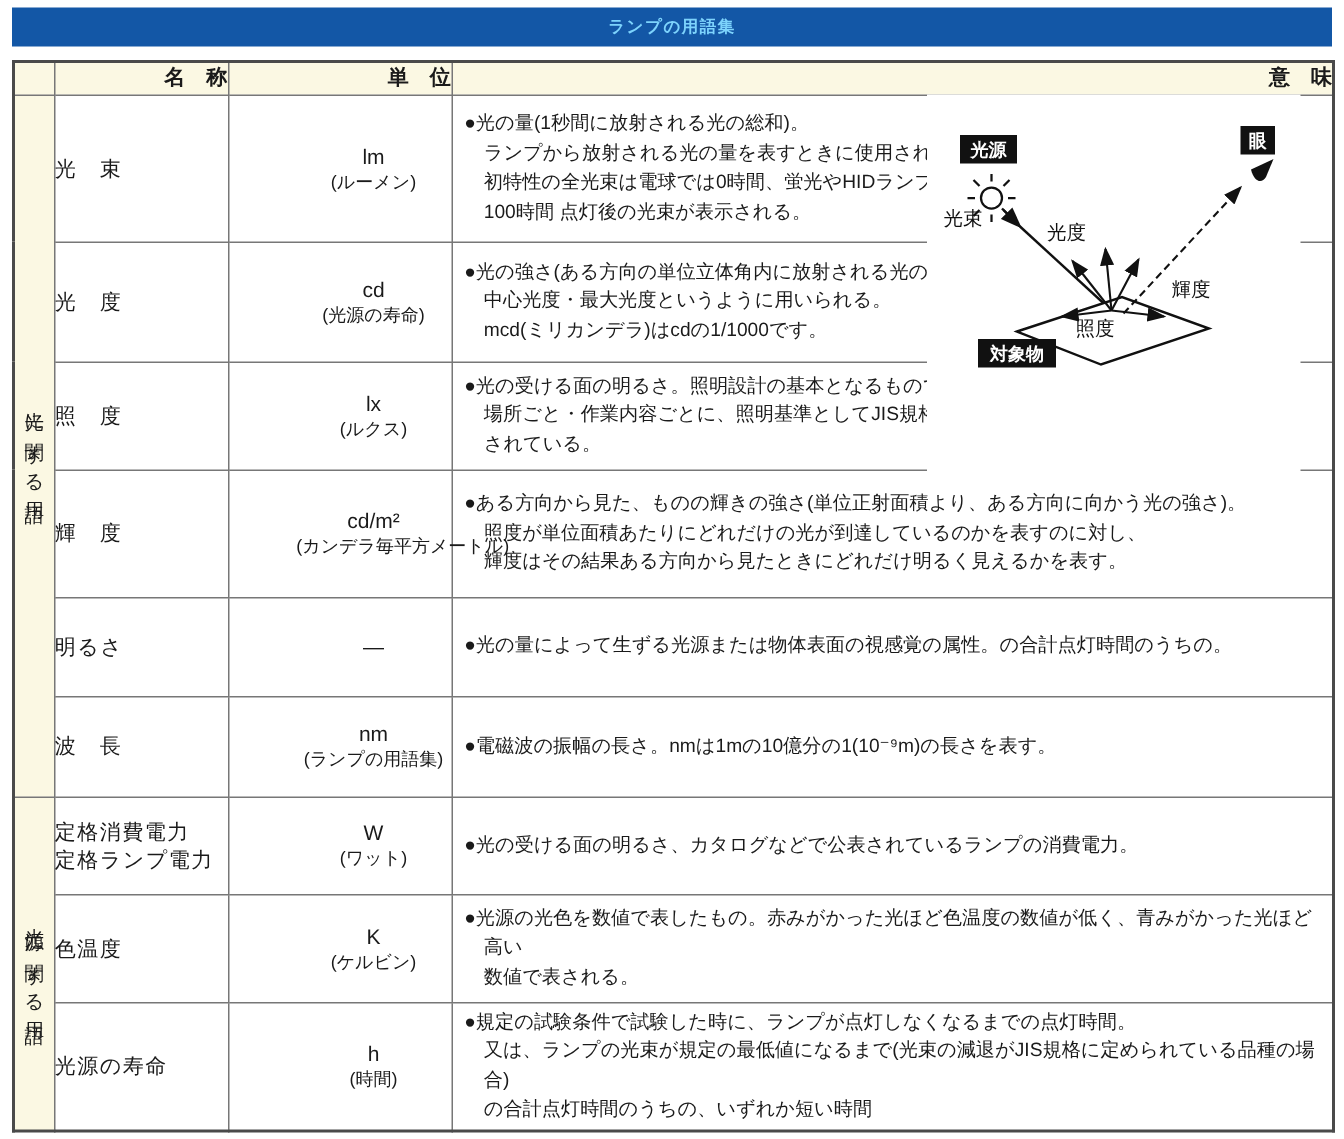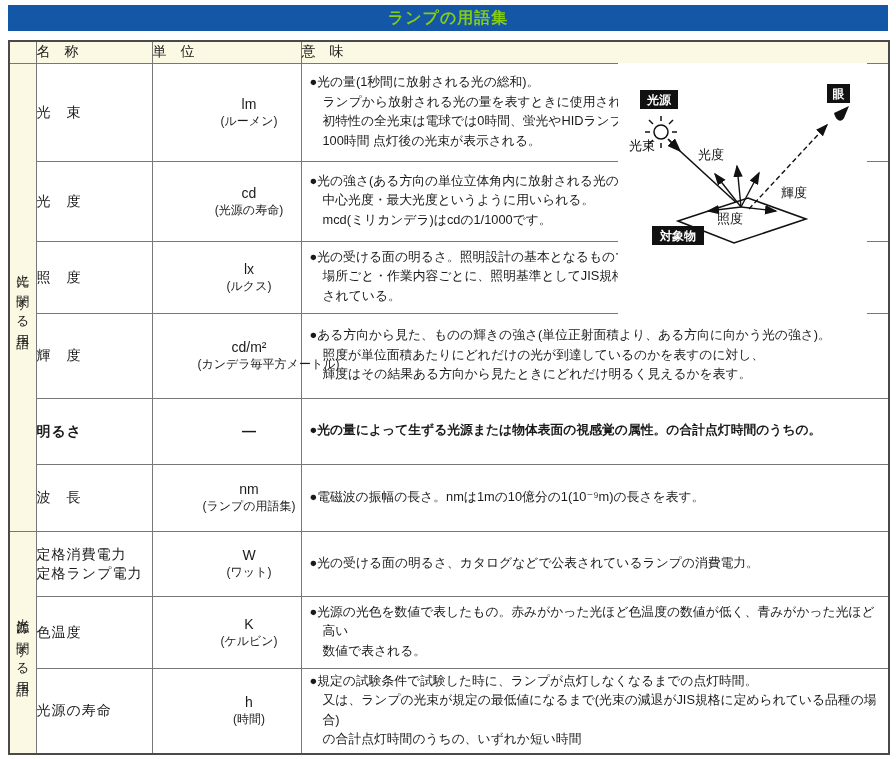--- a/index.html
+++ b/index.html
@@ -7,42 +7,42 @@
   body {
     width: 896px; height: 759px; overflow: hidden;
     font-family: "Liberation Sans", "DejaVu Sans", sans-serif;
     color: #1a1a1a;
   }
   .page { padding: 5px 8px 0 8px; }
 
   .title-bar {
     height: 26px; line-height: 26px;
     background: #1357a6;
-    color: #84cc16; font-size: 16px; font-weight: bold;
+    color: #7dd3fc; font-size: 11px; font-weight: bold;
     text-align: center; letter-spacing: 1px;
   }
 
   .table-wrap { position: relative; margin-top: 9px; }
 
   table.glossary {
     width: 880px; table-layout: fixed; border-collapse: collapse;
     border: 2px solid #4a4a4a;
   }
   table.glossary td, table.glossary th {
     border: 1px solid #777;
     vertical-align: middle;
   }
   col.c-group { width: 27px; }
   col.c-name  { width: 116px; }
   col.c-unit  { width: 149px; }
   col.c-mean  { width: 588px; }
 
   tr.head th {
     height: 22px; background: #fbf8e3;
-    font-size: 14px; font-weight: normal; text-align: left;
+    font-size: 14px; font-weight: bold; text-align: right;
   }
   td.group-cell {
     background: #fbf8e3; text-align: center; padding: 4px 0;
   }
   .vtext {
     writing-mode: vertical-rl; text-orientation: upright;
     margin: 0 auto; font-size: 13px; letter-spacing: 3px; line-height: 1;
   }
   tr.group-split td { border-top: 1px solid #555; }
 
@@ -56,21 +56,21 @@
 
   td.mean-cell { padding: 2px 2px 4px 8px; }
   .meaning-text {
     font-size: 12.8px; line-height: 19.5px;
     white-space: pre-line;
     padding-left: 13px; text-indent: -13px;
   }
 
   
   .h98 { height: 98px; } .h80 { height: 80px; } .h72 { height: 72px; }
-  .h85 { height: 85px; } .h66 { height: 66px; font-weight: bold; } .h67 { height: 67px; }
+  .h85 { height: 85px; } .h66 { height: 66px; } .h67 { height: 67px; }
   .h65 { height: 65px; }
 
   
   .diagram-box {
     position: absolute; left: 610px; top: 23px;
     width: 249px; height: 258px; background: #fff; z-index: 5;
   }
   .diagram-box svg { display: block; }
   .dg-label { font-size: 13px; fill: #111; }
   .dg-box-label { font-size: 12px; font-weight: bold; fill: #fff; }

